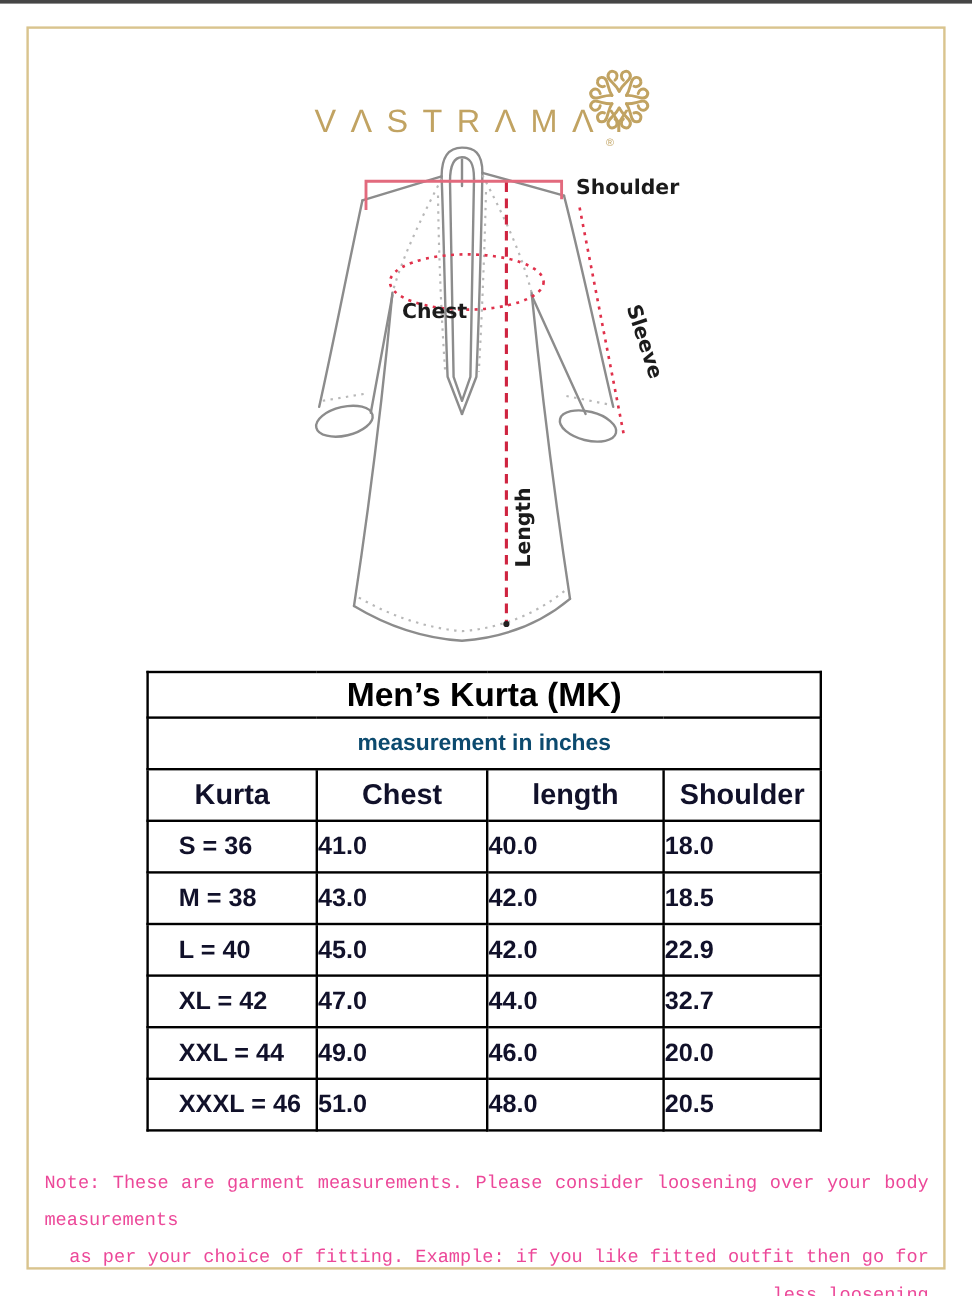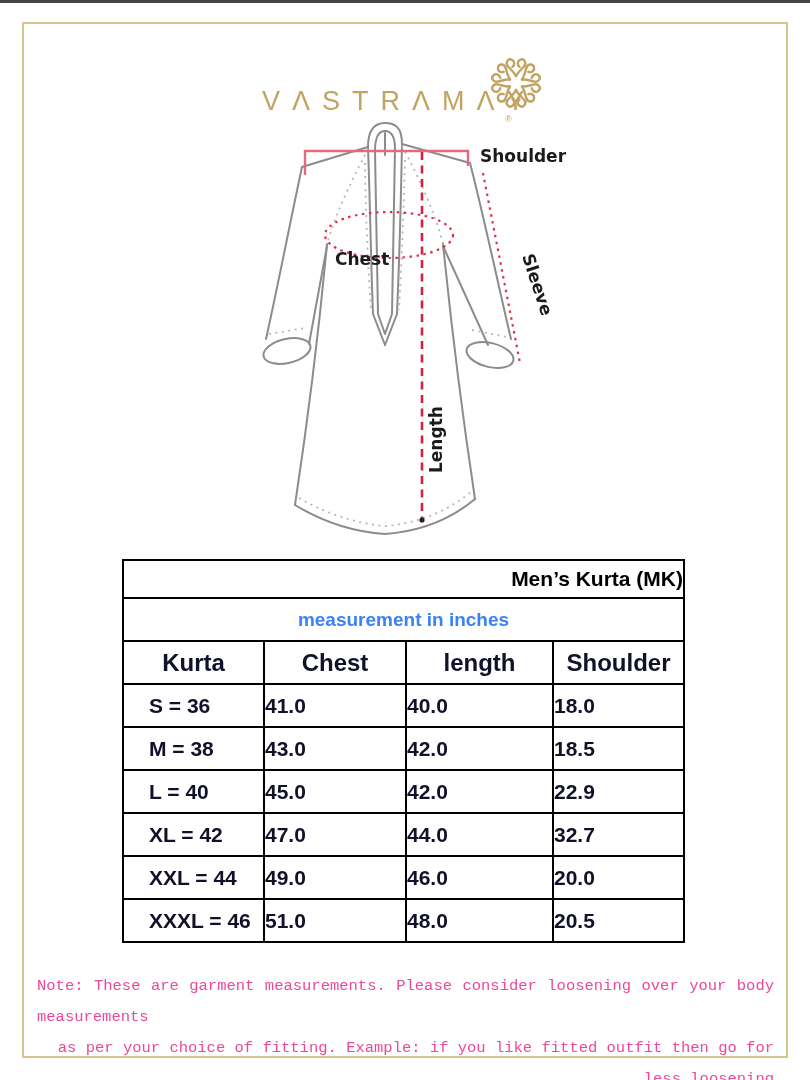--- a/index.html
+++ b/index.html
@@ -31,24 +31,24 @@
     font-family:"DejaVu Sans", sans-serif; font-weight:700; font-size:17px; fill:#1b1b1b;
   }
   
   #size-table {
     position:absolute; left:122px; top:559px; width:561px;
     border-collapse:collapse; table-layout:fixed;
     font-family:"Liberation Sans", sans-serif;
   }
   #size-table td, #size-table th { border:2.5px solid #000; background:#fff; }
   #size-table tr.title-row td {
-    height:38px; text-align:right; font-weight:700; font-size:21px; color:#000;
+    height:38px; text-align:center; font-weight:700; font-size:28px; color:#000;
   }
   #size-table tr.subtitle-row td {
-    height:43px; text-align:center; font-weight:700; font-size:19px; color:#3b82f6;
+    height:43px; text-align:center; font-weight:700; font-size:19px; color:#0c4a6e;
   }
   #size-table tr.header-row th {
     height:43px; text-align:center; font-weight:700; font-size:24px; color:#11112a;
   }
   #size-table tbody td {
     height:43px; text-align:left; font-weight:700; font-size:21px; color:#11112a;
   }
   #size-table tbody td.size-col { text-align:left; padding-left:25px; }
   
   #note {

